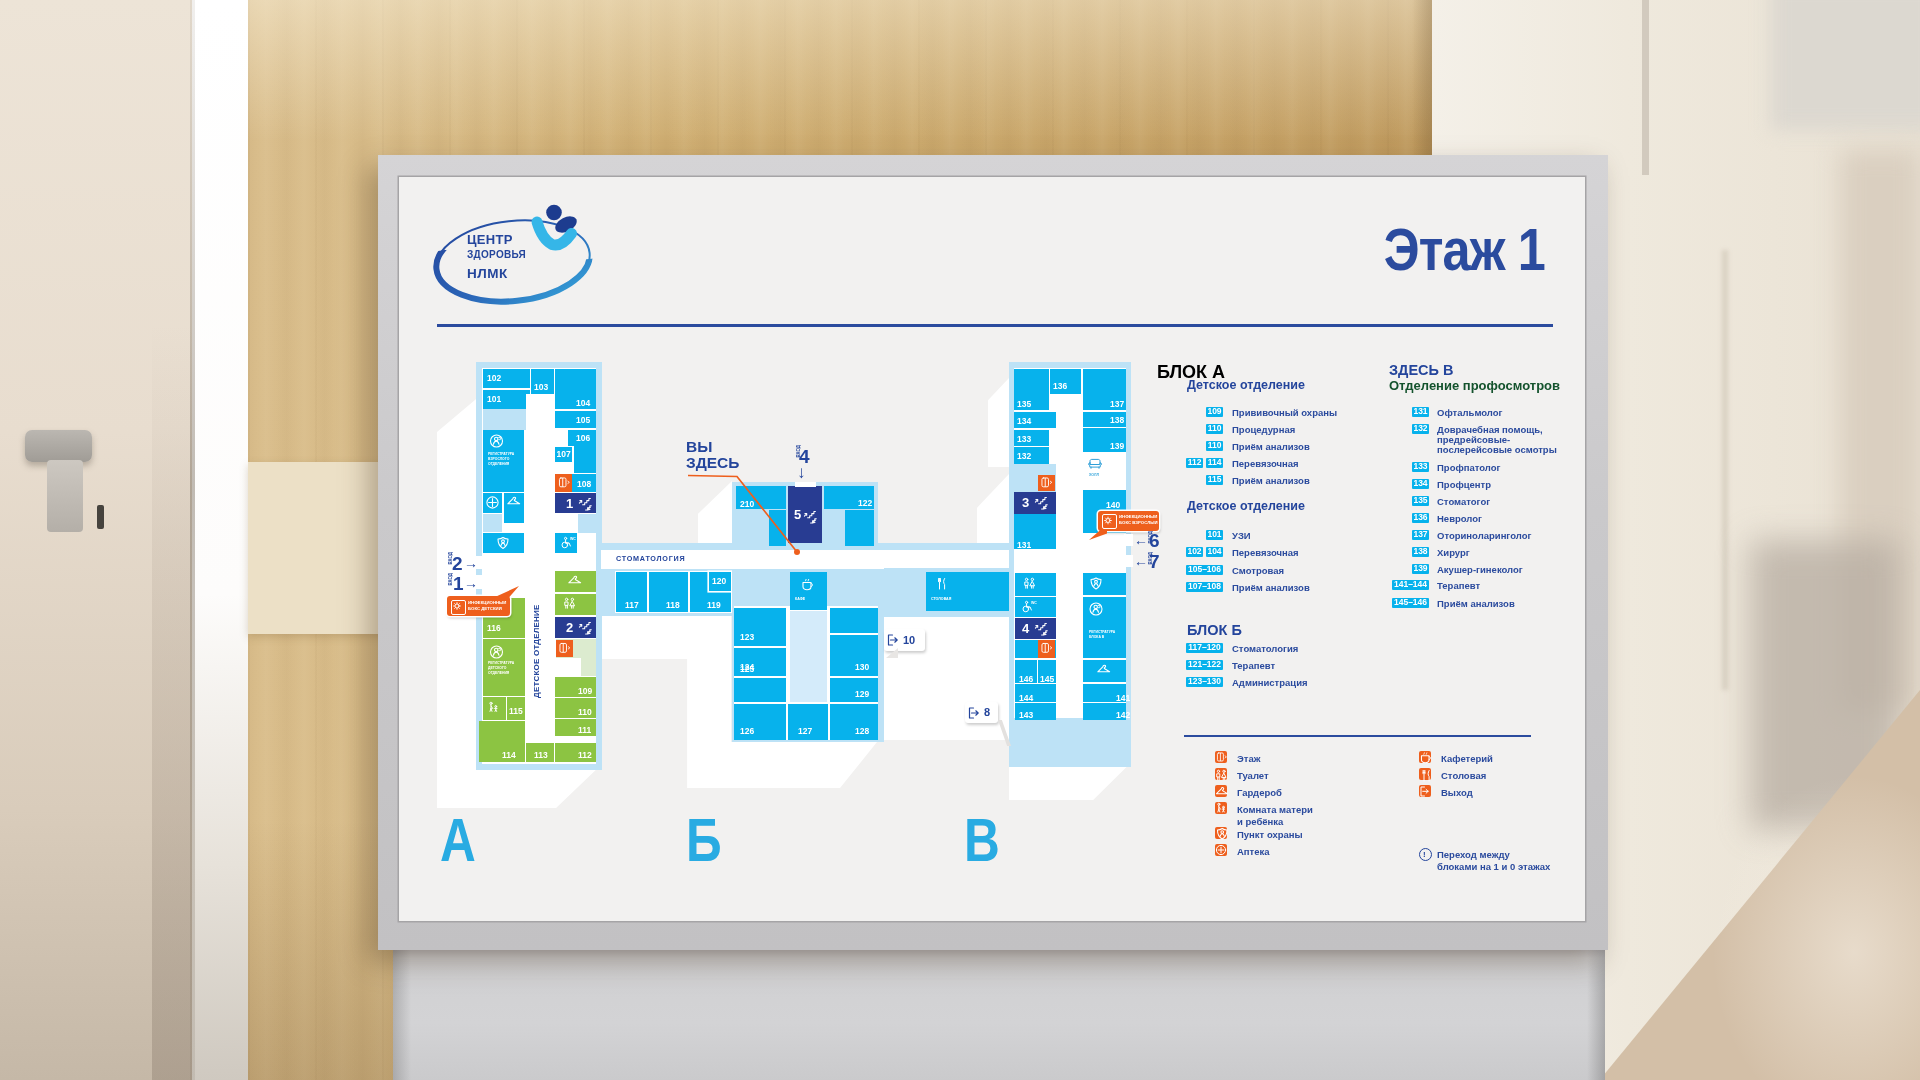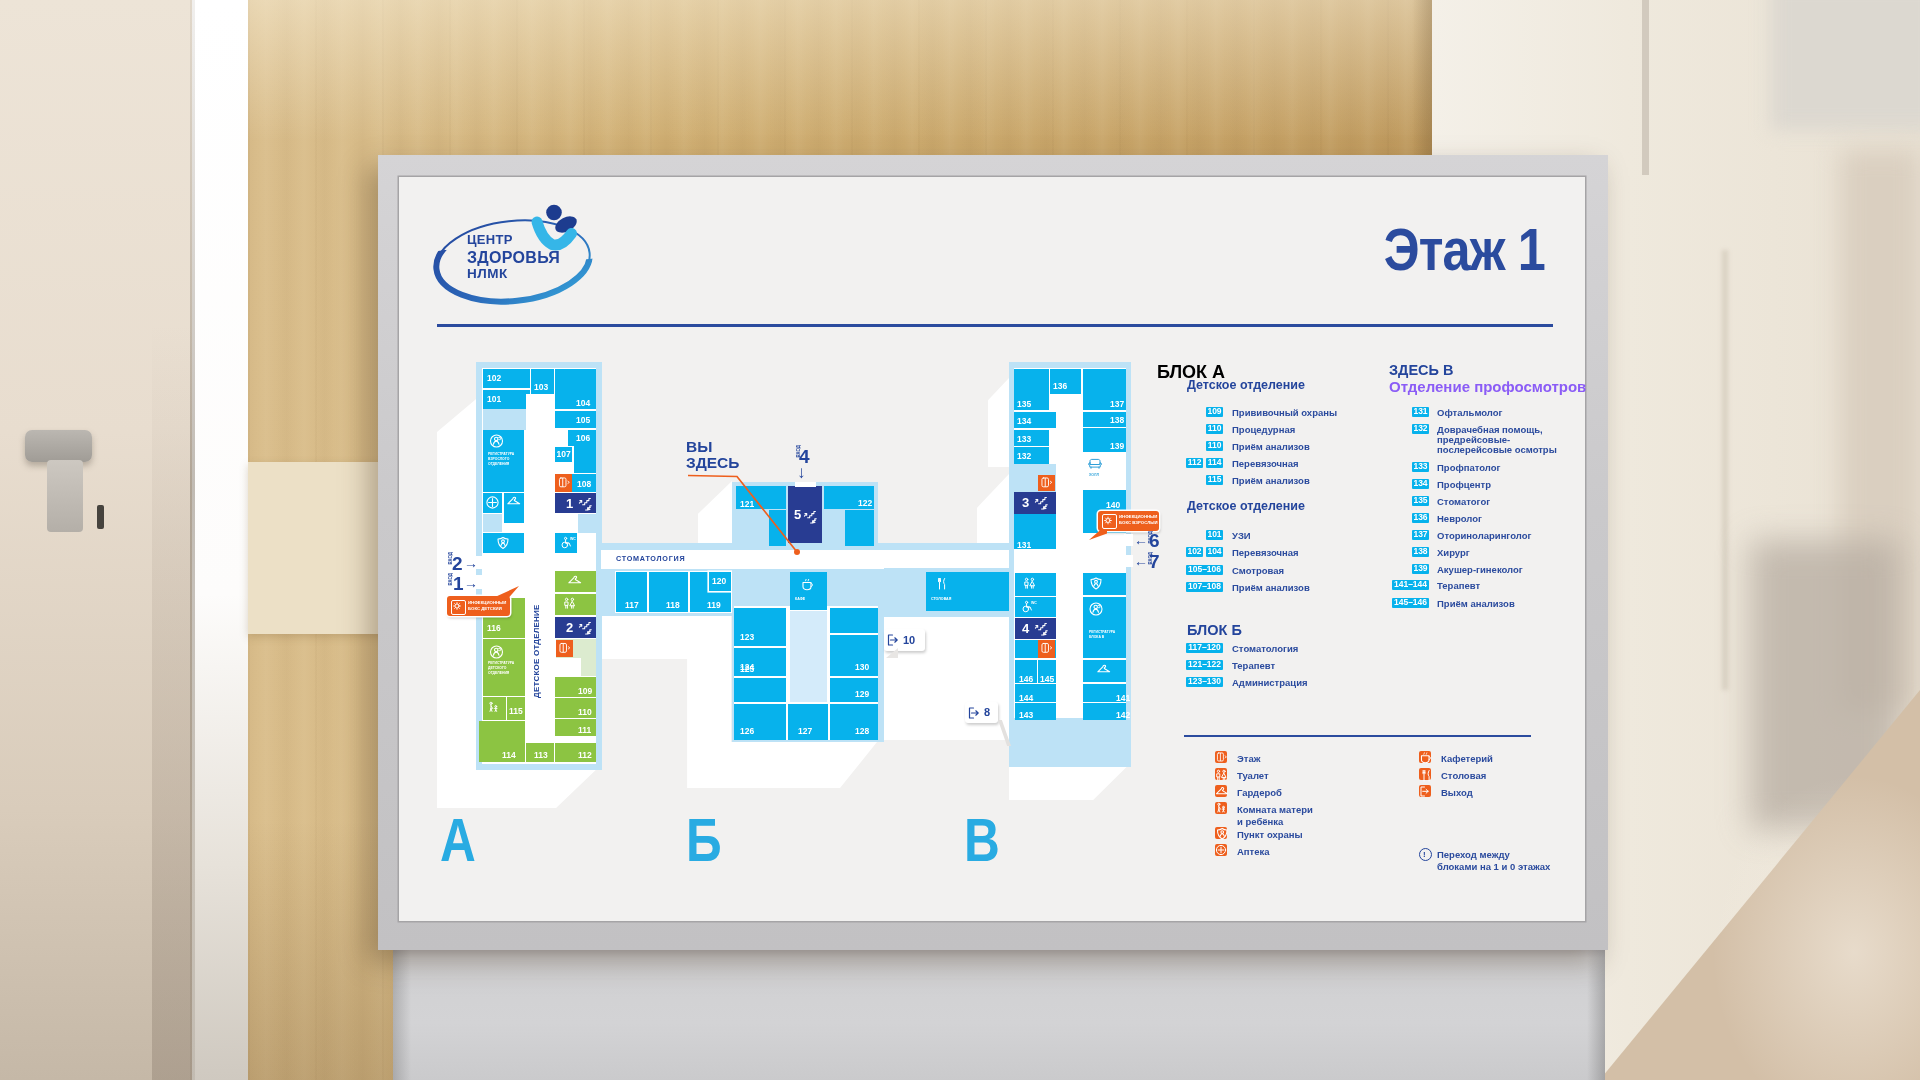--- a/index.html
+++ b/index.html
@@ -68,21 +68,21 @@
 <clipPath id="cb">
         <rect x="0" y="72" width="166" height="60"></rect>
         <rect x="0" y="48" width="26" height="60"></rect>
       </clipPath>
       <ellipse cx="83" cy="66" rx="77" ry="40" fill="none" stroke="url(#lg1)" stroke-width="6" transform="rotate(-6 83 66)" clip-path="url(#cb)"></ellipse>
 <circle cx="124" cy="17.5" r="7.8" fill="#1d3c8f"></circle>
 <ellipse cx="136" cy="29.5" rx="11.5" ry="7" fill="#1d3c8f" transform="rotate(-27 136 29.5)"></ellipse>
 <path d="M 107 27 Q 112 44 122 49.5 Q 131.5 52.5 141.5 38.5" stroke="#35b6e8" stroke-width="11" stroke-linecap="round" fill="none"></path>
 </svg>
 <div class="tn" style="left:467px;top:233px;font-size:13px;letter-spacing:.3px;color:#24459c">ЦЕНТР</div>
-<div class="tn" style="left:467px;top:250px;font-size:16px;letter-spacing:.3px;color:#24459c">ЗДОРОВЬЯ</div>
+<div class="tn" style="left:467px;top:250px;font-size:10px;letter-spacing:.3px;color:#24459c">ЗДОРОВЬЯ</div>
 <div class="tn" style="left:467px;top:266.5px;font-size:13.5px;letter-spacing:.5px;color:#24459c">НЛМК</div>
 
 <div class="a w" style="left:437px;top:368px;width:164px;height:450px;clip-path:polygon(0 14.2%,24.4% 6.7%,24.4% 88.2%,100% 88.2%,72.6% 97.8%,0 97.8%)"></div>
 <div class="a w" style="left:698px;top:481px;width:34px;height:62px;clip-path:polygon(100% 0,100% 100%,0 100%,0 53%)"></div>
 <div class="a w" style="left:601px;top:616px;width:276px;height:172px;clip-path:polygon(0 0,47.1% 0,47.1% 73.3%,100% 73.3%,86.6% 100%,31.2% 100%,31.2% 25%,0 25%)"></div>
 <div class="a w" style="left:884px;top:617px;width:125px;height:123px"></div>
 <div class="a w" style="left:977px;top:474px;width:32px;height:69px;clip-path:polygon(100% 0,100% 100%,0 100%,0 49%)"></div>
 <div class="a w" style="left:988px;top:378px;width:21px;height:89px;clip-path:polygon(100% 0,100% 100%,0 100%,0 25%)"></div>
 <div class="a w" style="left:1009px;top:765px;width:122px;height:35px;clip-path:polygon(0 0,98% 0,69% 100%,0 100%)"></div>
 <div class="a l" style="left:476px;top:362px;width:126px;height:408px"></div>
@@ -159,21 +159,21 @@
 <div class="tn" style="left:464px;top:576px;font-size:14px;color:#24459c">→</div>
 <div class="a" style="left:447px;top:596px;width:63px;height:20px;background:#ee5f1d;border-radius:3px;box-shadow:0 0 0 1.5px #fff,1px 2px 3px rgba(0,0,0,.25)"></div>
 <div class="a" style="left:495px;top:586px;width:24px;height:11px;background:#ee5f1d;clip-path:polygon(100% 0,60% 100%,0 100%)"></div>
 <div class="a" style="left:450.5px;top:599.5px;width:13px;height:13px;background:#ee5f1d;border:1px solid #fff;border-radius:2px"></div>
 <div class="t" style="left:468px;top:600px;font-size:4.3px;line-height:1.4">ИНФЕКЦИОННЫЙ<br>БОКС ДЕТСКИЙ</div>
 <div class="a l" style="left:601px;top:543px;width:409px;height:6.5px"></div>
 <div class="a w" style="left:601px;top:549.5px;width:409px;height:19px"></div>
 <div class="tn" style="left:616px;top:555px;font-size:7.2px;letter-spacing:.75px;color:#24459c">СТОМАТОЛОГИЯ</div>
 <div class="a l" style="left:732px;top:482px;width:146px;height:64px"></div>
 <div class="a b" style="left:736px;top:486px;width:50px;height:23px"></div>
-    <div class="t" style="left:740px;top:500px">121</div>
+    <div class="t" style="left:740px;top:500px">210</div>
 <div class="a b" style="left:769px;top:509.5px;width:17px;height:36.5px"></div>
 <div class="a n" style="left:788px;top:486px;width:34px;height:56.5px"></div>
 <div class="t" style="left:794px;top:508px;font-size:13px">5</div>
 <div class="a b" style="left:824px;top:486px;width:50px;height:23px"></div>
     <div class="t" style="left:858px;top:499px">122</div>
 <div class="a b" style="left:845px;top:509.5px;width:29px;height:36.5px"></div>
 <div class="a w" style="left:795px;top:482px;width:21px;height:4.5px"></div>
 <div class="a l" style="left:602px;top:569px;width:134px;height:47px"></div>
 <div class="a w" style="left:615px;top:570.5px;width:117px;height:42px"></div>
 <div class="a b" style="left:616px;top:571.5px;width:31px;height:40px"></div>
@@ -312,21 +312,21 @@
 <div class="chip" style="left:1186px;top:582px;width:37px">107–108</div>
     <div class="lbl" style="left:1232px;top:583px">Приём анализов</div>
 <div class="tn" style="left:1187px;top:623px;font-size:14.5px;color:#24459c">БЛОК Б</div>
 <div class="chip" style="left:1186px;top:643px;width:37px">117–120</div>
     <div class="lbl" style="left:1232px;top:644px">Стоматология</div>
 <div class="chip" style="left:1186px;top:660px;width:37px">121–122</div>
     <div class="lbl" style="left:1232px;top:661px">Терапевт</div>
 <div class="chip" style="left:1186px;top:677px;width:37px">123–130</div>
     <div class="lbl" style="left:1232px;top:678px">Администрация</div>
 <div class="tn" style="left:1389px;top:363px;font-size:14.5px;color:#24459c">ЗДЕСЬ В</div>
-<div class="tn" style="left:1389px;top:379px;font-size:15px;color:#8b5cf6">Отделение профосмотров</div>
+<div class="tn" style="left:1389px;top:379px;font-size:13px;color:#14532d">Отделение профосмотров</div>
 <div class="chip" style="left:1412px;top:407px;width:17px">131</div>
     <div class="lbl" style="left:1437px;top:408px">Офтальмолог</div>
 <div class="chip" style="left:1412px;top:424px;width:17px">132</div>
     <div class="lbl" style="left:1437px;top:425px;line-height:9.9px">Доврачебная помощь,<br>предрейсовые-<br>послерейсовые осмотры</div>
 <div class="chip" style="left:1412px;top:462px;width:17px">133</div>
     <div class="lbl" style="left:1437px;top:463px">Профпатолог</div>
 <div class="chip" style="left:1412px;top:479px;width:17px">134</div>
     <div class="lbl" style="left:1437px;top:480px">Профцентр</div>
 <div class="chip" style="left:1412px;top:496px;width:17px">135</div>
     <div class="lbl" style="left:1437px;top:497px">Стоматогог</div>

